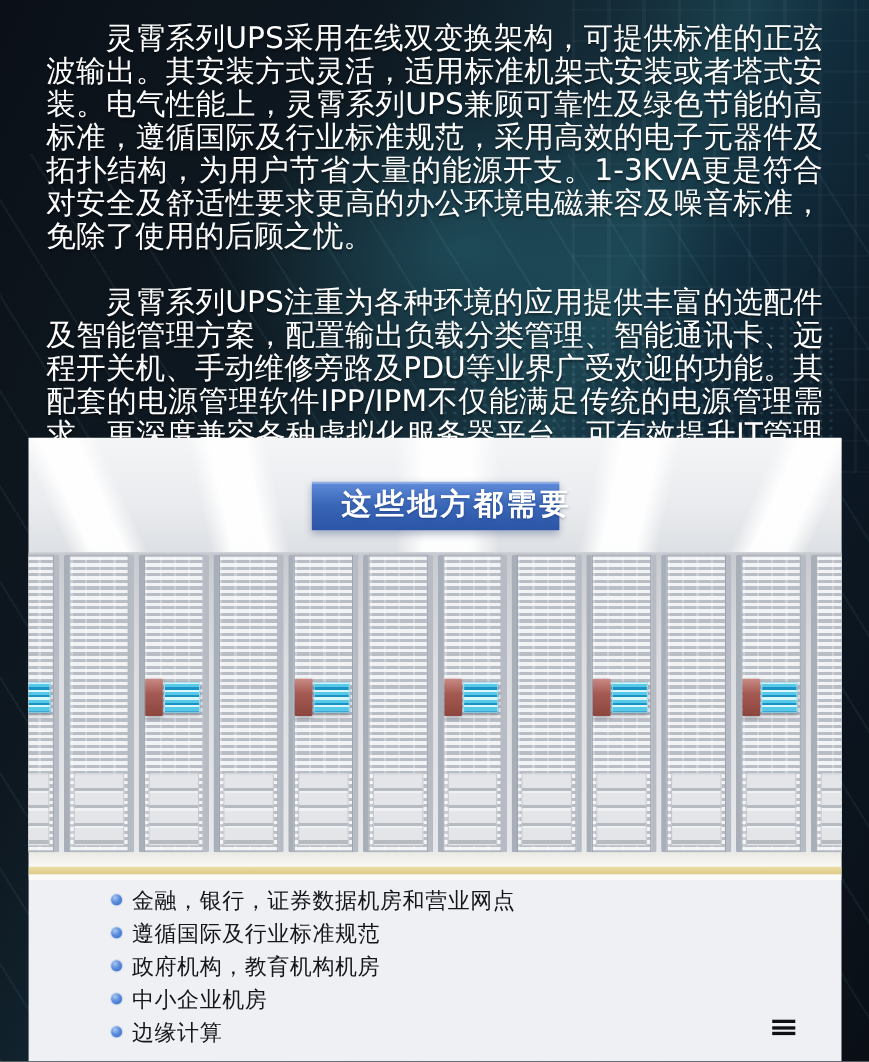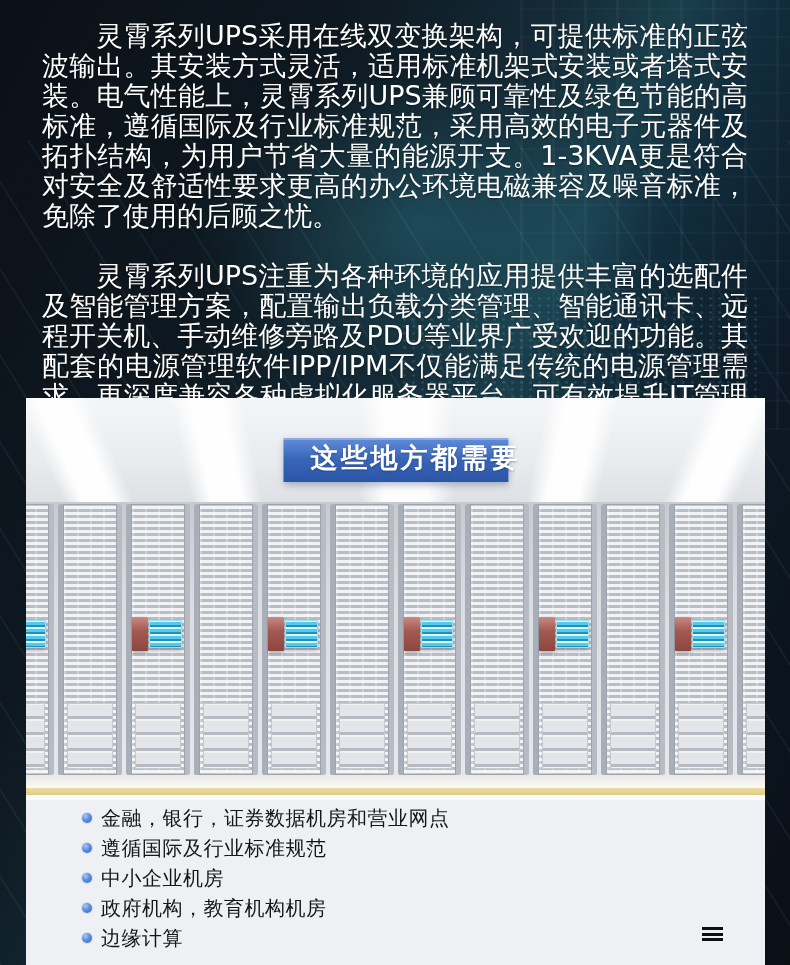--- a/index.html
+++ b/index.html
@@ -86,21 +86,21 @@
 
   
   .floor { position:absolute; top:377px; left:0; right:0; height:22px;
     background:linear-gradient(180deg,#ebe9e4 0%,#f9f8f5 55%,#f3f1eb 100%); }
   .floor-strip { position:absolute; left:0; right:0; top:13px; height:7px;
     background:linear-gradient(180deg, var(--accent_strip_tan,#ecdca2), #ddcb88); }
   .floor::after { content:''; position:absolute; left:0; right:0; top:20px; height:5px;
     background:#fafbf8; }
 
   
-  .apps { position:absolute; top:399px; left:0; right:0; margin:0; padding:6px 0 0 56px;
+  .apps { position:absolute; top:399px; left:0; right:0; margin:0; padding:6px 0 0 75px;
     list-style:none; }
   .app-item { display:flex; align-items:center; height:30px; }
   .bullet { flex:0 0 auto; width:10px; height:10px; border-radius:50%; margin-right:9px;
     background:radial-gradient(circle at 35% 30%, #aac7f2 0%, #5b8cdc 45%, var(--bullet_blue,#3568c0) 100%);
     box-shadow:0 0 0 1px rgba(90,140,220,.22); }
   .app-text { font-size:20px; color:var(--text_dark,#15161a); letter-spacing:.5px; white-space:nowrap; }
 
   
   .menu-btn { position:absolute; right:42px; top:528px; width:21px; height:16px;
     background:none; border:none; padding:0; cursor:pointer; }
@@ -223,25 +223,25 @@
         <li class="app-item">
           <span class="bullet"></span>
           <span class="app-text">金融，银行，证券数据机房和营业网点</span>
         </li>
         <li class="app-item">
           <span class="bullet"></span>
           <span class="app-text">遵循国际及行业标准规范</span>
         </li>
         <li class="app-item">
           <span class="bullet"></span>
+          <span class="app-text">政府机构，教育机构机房</span>
+        </li>
+        <li class="app-item">
+          <span class="bullet"></span>
           <span class="app-text">中小企业机房</span>
-        </li>
-        <li class="app-item">
-          <span class="bullet"></span>
-          <span class="app-text">政府机构，教育机构机房</span>
         </li>
         <li class="app-item">
           <span class="bullet"></span>
           <span class="app-text">边缘计算</span>
         </li>
       </ul>
 
     <button class="menu-btn" aria-label="menu">
       <span class="menu-icon">
         <i></i>

